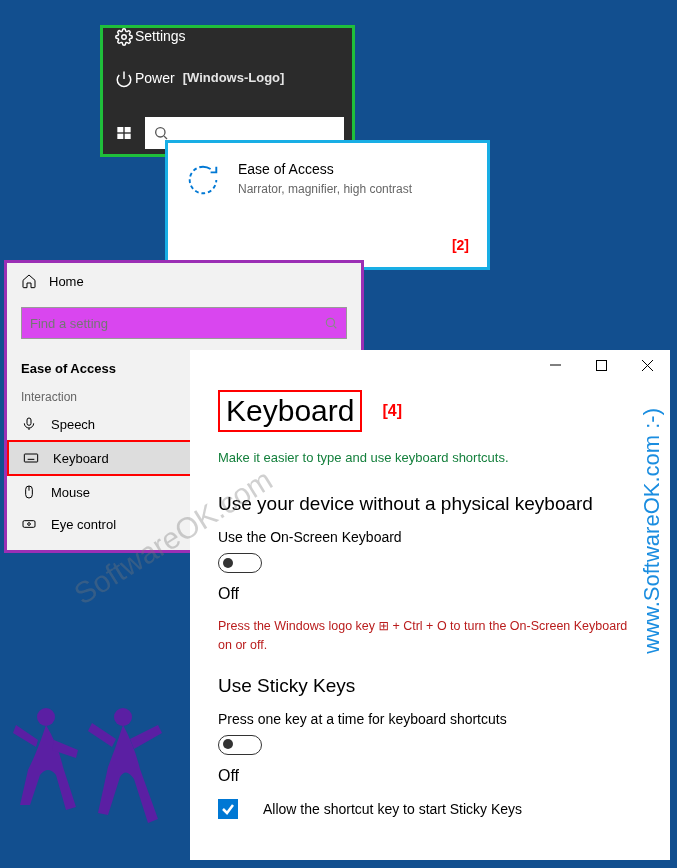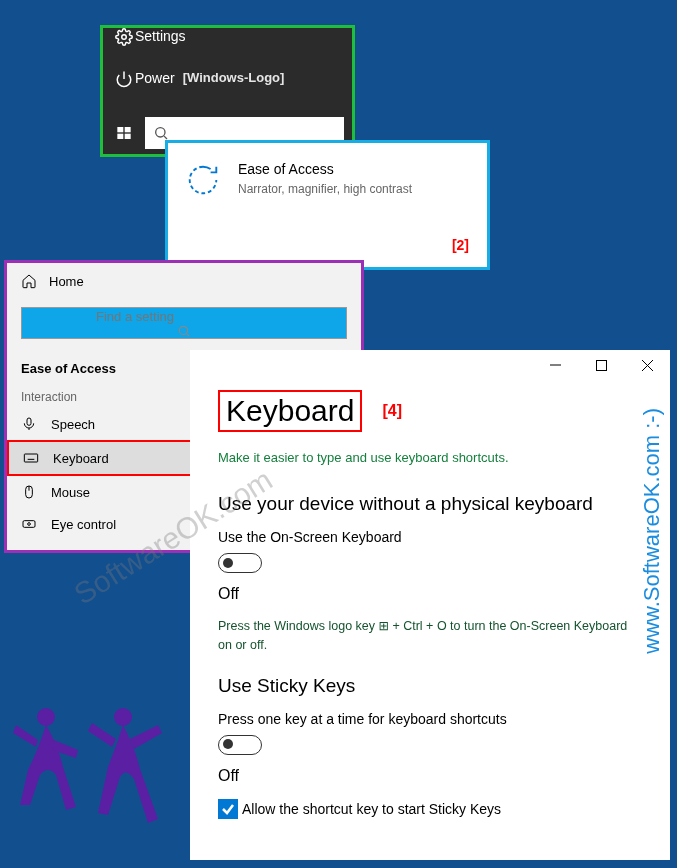--- a/index.html
+++ b/index.html
@@ -18,43 +18,43 @@
   .eoa-tile { position: absolute; top: 140px; left: 165px; width: 325px; height: 130px; background: #fff; border: 3px solid #18aee5; padding: 18px 16px; }
   .eoa-inner { display: flex; gap: 16px; }
   .eoa-icon { width: 38px; height: 38px; flex-shrink: 0; }
   .eoa-text h3 { font-size: 14px; font-weight: 400; color: #000; margin-bottom: 4px; }
   .eoa-text p { font-size: 12px; color: #666; line-height: 1.4; }
   .annot { color: #ff0000; font-weight: bold; font-size: 14px; position: absolute; }
   
   
   .sidebar { position: absolute; top: 260px; left: 4px; width: 360px; background: #f2f2f2; border: 3px solid #9b2fb5; padding-bottom: 10px; }
   .sb-home { display: flex; align-items: center; gap: 12px; padding: 10px 14px; font-size: 13px; }
-  .sb-search { margin: 8px 14px; border: 1px solid #999; background: #0ea5e9; display: flex; align-items: center; height: 32px; padding: 0 8px; flex-direction: column; }
+  .sb-search { margin: 8px 14px; border: 1px solid #999; background: #d946ef; display: flex; align-items: center; height: 32px; padding: 0 8px; }
   .sb-search input { border: none; outline: none; flex: 1; font-size: 13px; background: transparent; }
   .sb-header { font-size: 13px; font-weight: 600; padding: 14px 14px 6px; }
   .sb-group { font-size: 12px; color: #666; padding: 8px 14px 4px; }
   .sb-item { display: flex; align-items: center; gap: 14px; padding: 8px 14px; font-size: 13px; position: relative; }
   .sb-item.selected { background: #ddd; }
   .sb-item svg, .sb-item .ico { width: 16px; height: 16px; flex-shrink: 0; }
   .sb-item .annot3 { position: absolute; right: 14px; color: #ff0000; font-weight: bold; font-size: 14px; }
   .red-box { border: 2px solid #ff0000; }
   
   
   .main { position: absolute; top: 350px; left: 190px; width: 480px; height: 510px; background: #fff; padding: 20px 28px; }
   .titlebar { display: flex; justify-content: flex-end; gap: 0; margin: -20px -28px 10px; }
   .titlebar div { width: 46px; height: 30px; display: flex; align-items: center; justify-content: center; font-size: 13px; }
   .main h1 { font-size: 30px; font-weight: 400; display: inline-block; padding: 2px 6px; }
   .main .subtitle { font-size: 13px; color: #15803d; margin: 18px 0 28px; }
   .main h2 { font-size: 19px; font-weight: 400; margin: 18px 0 14px; }
   .main .label { font-size: 14px; margin-bottom: 8px; }
   .toggle-row { display: flex; align-items: flex-start; gap: 12px; margin-bottom: 14px; flex-direction: column; }
   .toggle { width: 44px; height: 20px; border: 1.5px solid #333; border-radius: 10px; position: relative; }
   .toggle::after { content: ""; position: absolute; width: 10px; height: 10px; background: #333; border-radius: 50%; top: 3.5px; left: 4px; }
-  .hint { font-size: 12.5px; color: #14532d; line-height: 1.5; margin-bottom: 20px; }
-  .check-row { display: flex; align-items: center; gap: 4px; font-size: 14px; margin-top: 12px; }
+  .hint { font-size: 12.5px; color: #b91c1c; line-height: 1.5; margin-bottom: 20px; }
+  .check-row { display: flex; align-items: center; gap: 25px; font-size: 14px; margin-top: 12px; }
   .checkbox { width: 20px; height: 20px; background: #0078d4; display: flex; align-items: center; justify-content: center; }
   
   
   .watermark { position: absolute; color: #1a8de0; font-size: 22px; font-weight: 500; transform: rotate(-90deg); transform-origin: right bottom; right: 12px; bottom: 460px; white-space: nowrap; }
   .watermark2 { position: absolute; color: rgba(120,120,120,0.35); font-size: 30px; transform: rotate(-32deg); left: 60px; top: 520px; white-space: nowrap; pointer-events: none; }
   
   .dancer { position: absolute; bottom: 18px; left: 8px; width: 170px; height: 155px; }
 </style>
 </head>
 <body>

